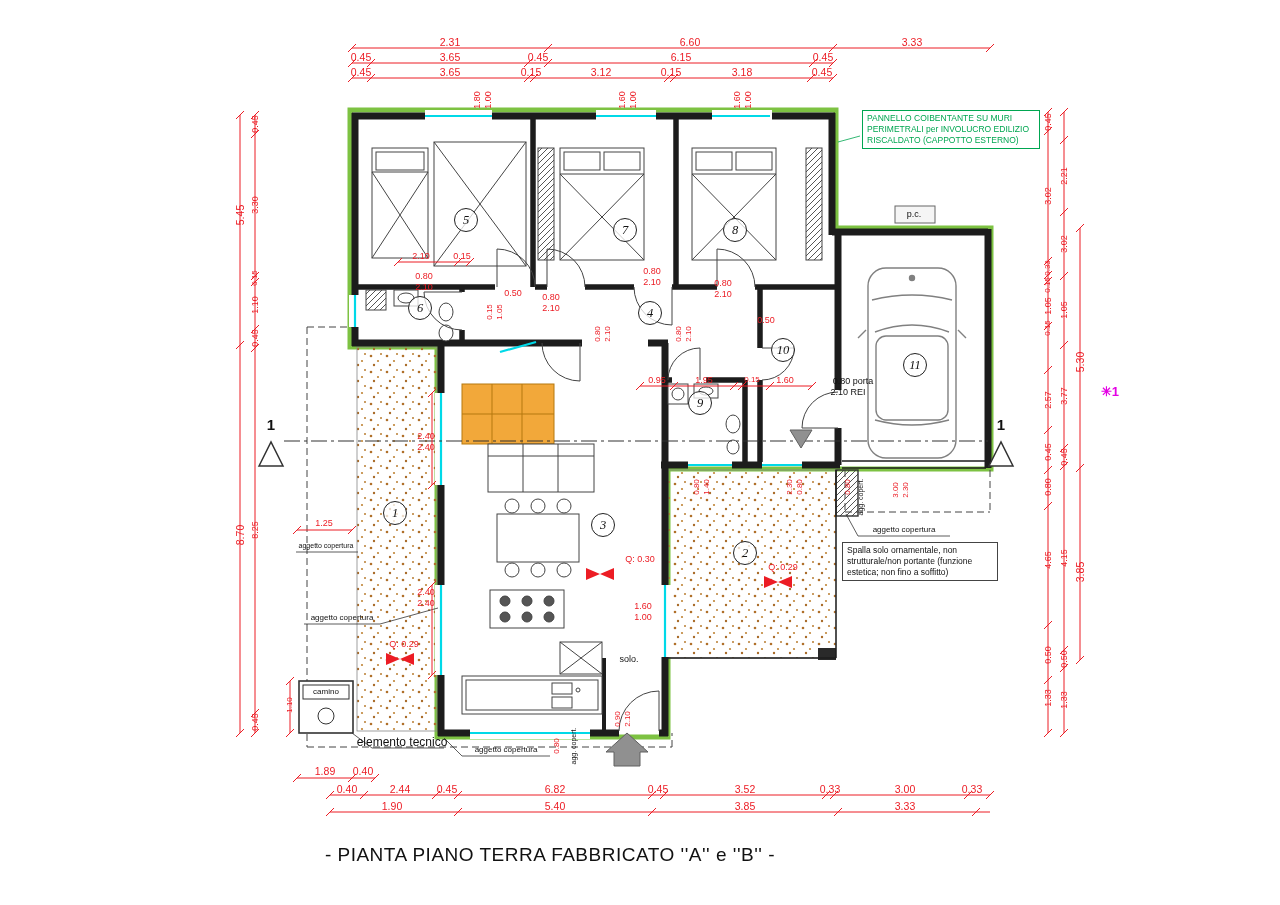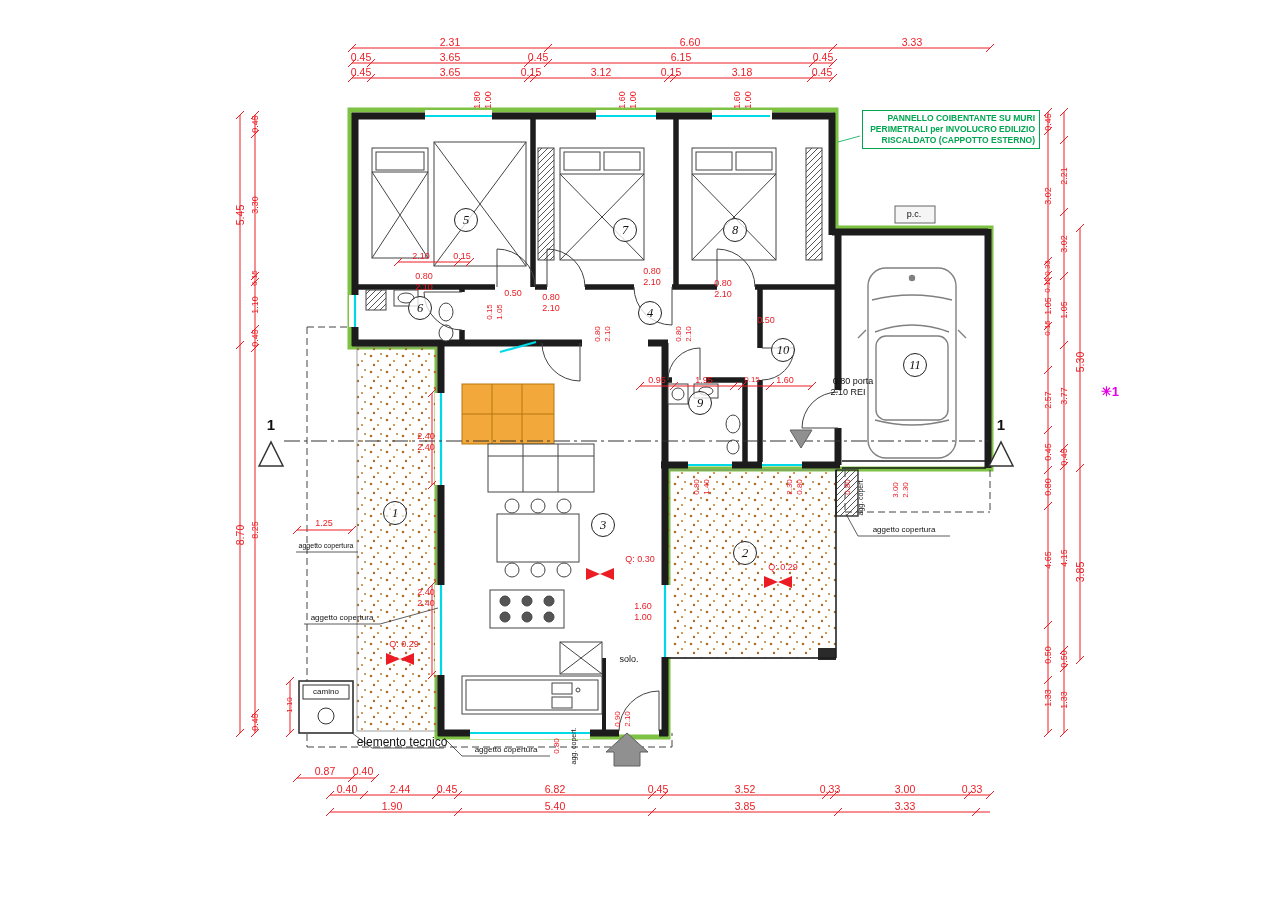--- a/index.html
+++ b/index.html
@@ -11,21 +11,21 @@
   .lbl.v{transform:translate(-50%,-50%) rotate(-90deg);}
   .lbl.k{color:#111;}
   .lbl.m{color:#e400e4;}
   .lbl.b{font-weight:bold;}
   .room-circle{position:absolute;width:22px;height:22px;border:1.4px solid #222;border-radius:50%;
       transform:translate(-50%,-50%);display:flex;align-items:center;justify-content:center;
       font-style:italic;font-size:12.5px;color:#111;background:rgba(255,255,255,.75);
       font-family:"Liberation Serif",serif;}
   .note{position:absolute;line-height:1.3;padding:2px 4px;background:#fff;}
   .green-note{left:862px;top:110px;width:168px;border:1px solid #00a651;color:#00a651;
-      font-size:8.5px;font-weight:bold;text-align:right;}
+      font-size:8.5px;font-weight:normal;}
   .spalla-note{left:842px;top:542px;width:146px;border:1px solid #444;color:#111;font-size:8.5px;}
   .title{position:absolute;left:550px;top:855px;transform:translate(-50%,-50%);
       font-size:19px;letter-spacing:.5px;color:#111;white-space:nowrap;}
 </style>
 </head>
 <body>
 
 <div id="canvas">
 
 <svg id="plan-svg" width="1280" height="905" viewBox="0 0 1280 905">
@@ -386,21 +386,21 @@
       <div class="lbl v" style="left: 1064px; top: 176px; font-size: 9px;">2.21</div>
       <div class="lbl v" style="left: 1064px; top: 244px; font-size: 9px;">3.02</div>
       <div class="lbl v" style="left: 1064px; top: 310px; font-size: 9px;">1.05</div>
       <div class="lbl v" style="left: 1064px; top: 396px; font-size: 9px;">3.77</div>
       <div class="lbl v" style="left: 1064px; top: 457px; font-size: 9px;">0.45</div>
       <div class="lbl v" style="left: 1064px; top: 558px; font-size: 9px;">4.15</div>
       <div class="lbl v" style="left: 1064px; top: 659px; font-size: 9px;">0.50</div>
       <div class="lbl v" style="left: 1064px; top: 700px; font-size: 9px;">1.33</div>
       <div class="lbl v" style="left: 1080px; top: 362px;">5.30</div>
       <div class="lbl v" style="left: 1080px; top: 572px;">3.85</div>
-      <div class="lbl" style="left: 325px; top: 771px;">0.87</div>
+      <div class="lbl" style="left: 325px; top: 771px;">1.89</div>
       <div class="lbl" style="left: 363px; top: 771px;">0.40</div>
       <div class="lbl" style="left: 347px; top: 789px;">0.40</div>
       <div class="lbl" style="left: 400px; top: 789px;">2.44</div>
       <div class="lbl" style="left: 447px; top: 789px;">0.45</div>
       <div class="lbl" style="left: 555px; top: 789px;">6.82</div>
       <div class="lbl" style="left: 658px; top: 789px;">0.45</div>
       <div class="lbl" style="left: 745px; top: 789px;">3.52</div>
       <div class="lbl" style="left: 830px; top: 789px;">0.33</div>
       <div class="lbl" style="left: 905px; top: 789px;">3.00</div>
       <div class="lbl" style="left: 972px; top: 789px;">0.33</div>
@@ -473,14 +473,16 @@
       <div class="room-circle" style="left: 466px; top: 220px;">5</div>
       <div class="room-circle" style="left: 420px; top: 308px;">6</div>
       <div class="room-circle" style="left: 625px; top: 230px;">7</div>
       <div class="room-circle" style="left: 735px; top: 230px;">8</div>
       <div class="room-circle" style="left: 700px; top: 403px;">9</div>
       <div class="room-circle" style="left: 783px; top: 350px;">10</div>
       <div class="room-circle" style="left: 915px; top: 365px;">11</div>
     </div>
 
 <div class="note green-note">PANNELLO COIBENTANTE SU MURI PERIMETRALI per INVOLUCRO EDILIZIO RISCALDATO (CAPPOTTO ESTERNO)</div>
+<div class="note spalla-note">Spalla solo ornamentale, non strutturale/non portante (funzione estetica; non fino a soffitto)</div>
+<div class="title">- PIANTA PIANO TERRA FABBRICATO ''A'' e ''B'' -</div>
 
 </div>
 
 </body></html>

